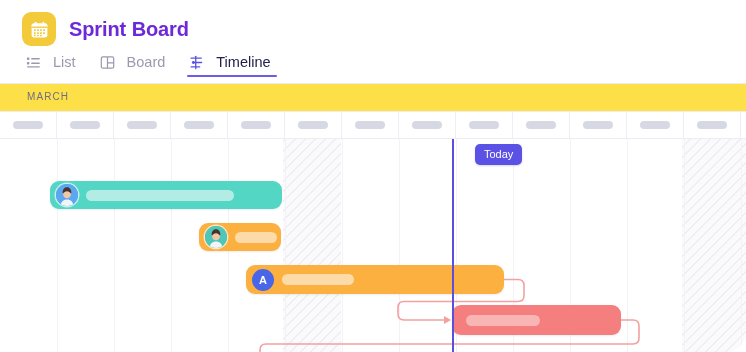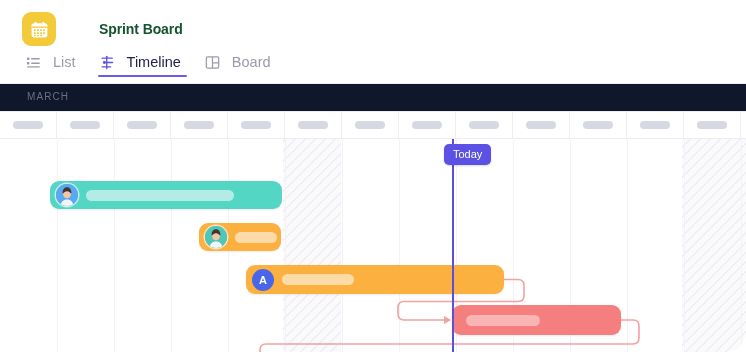--- a/index.html
+++ b/index.html
@@ -26,22 +26,22 @@
     display:flex;align-items:center;gap:13px;
   }
   .app-icon{
     width:34px;height:34px;border-radius:9px;
     background:#F2CA3A;
     display:flex;align-items:center;justify-content:center;
     flex:none;
   }
   .app-icon svg{display:block;}
   .page-title{
-    font-size:14px;font-weight:bold;color:#14532d;
-    letter-spacing:-0.1px;white-space:nowrap;margin-left:30px;
+    font-size:20px;font-weight:bold;color:#6d28d9;
+    letter-spacing:-0.1px;white-space:nowrap;
   }
 
   .tabs{
     position:absolute;left:20px;top:52px;
     display:flex;align-items:flex-end;gap:10px;
   }
   .tab{
     display:flex;align-items:center;gap:12px;
     padding:2px 8px 7px 6px;
     font-size:14.5px;color:#9A9AAF;
@@ -58,21 +58,21 @@
   .tab-ico{width:15px;height:15px;flex:none;display:block;}
 
   .header-rule{
     position:absolute;left:0;top:83px;width:746px;height:1px;
     background:#ECECF2;
   }
 
   
   .month-row{
     position:absolute;left:0;top:84px;width:746px;height:27px;
-    background:#0f172a;
+    background:#fde047;
   }
   .month-label{
     position:absolute;left:27px;top:7px;
     font-size:10px;letter-spacing:1.1px;color:#6E6E85;font-weight:500;
   }
   .month-rule{
     position:absolute;left:0;top:111px;width:746px;height:1px;
     background:#ECECF2;
   }
 
@@ -202,45 +202,45 @@
             <rect x="1" y="2.6" width="2.6" height="2.6" rx="0.6" fill="#9A9AAF"></rect>
             <rect x="1" y="7.4" width="2.6" height="2.6" rx="0.6" fill="#9A9AAF"></rect>
             <rect x="5.4" y="3.3" width="9.4" height="1.4" rx="0.7" fill="#9A9AAF"></rect>
             <rect x="5.4" y="8.1" width="9.4" height="1.4" rx="0.7" fill="#9A9AAF"></rect>
             <rect x="1" y="12" width="13.8" height="1.4" rx="0.7" fill="#9A9AAF"></rect>
           </svg>
         </span>
         <span class="tab-label">List</span>
       </button>
 
+      <button class="tab">
+        <span class="tab-ico">
+          <svg viewBox="0 0 16 16" width="15" height="15" aria-hidden="true">
+            <rect x="1.4" y="2" width="13.2" height="12" rx="1.6" fill="none" stroke="#9A9AAF" stroke-width="1.3"></rect>
+            <line x1="8" y1="2" x2="8" y2="14" stroke="#9A9AAF" stroke-width="1.3"></line>
+            <line x1="8" y1="8.4" x2="14.6" y2="8.4" stroke="#9A9AAF" stroke-width="1.3"></line>
+          </svg>
+        </span>
+        <span class="tab-label">Board</span>
+      </button>
+
       <button class="tab active">
         <span class="tab-ico">
           <svg viewBox="0 0 16 16" width="15" height="15" aria-hidden="true">
             <g stroke="#5B51E4" stroke-width="1.4" stroke-linecap="round">
               <line x1="2.2" y1="3.4" x2="13" y2="3.4"></line>
               <line x1="4.6" y1="8" x2="13.4" y2="8"></line>
               <line x1="2.2" y1="12.6" x2="11.4" y2="12.6"></line>
               <line x1="7.2" y1="1.4" x2="7.2" y2="14.6"></line>
             </g>
             <circle cx="4.6" cy="8" r="1.5" fill="#5B51E4"></circle>
           </svg>
         </span>
         <span class="tab-label">Timeline</span>
         <span class="tab-underline"></span>
-      </button>
-
-      <button class="tab">
-        <span class="tab-ico">
-          <svg viewBox="0 0 16 16" width="15" height="15" aria-hidden="true">
-            <rect x="1.4" y="2" width="13.2" height="12" rx="1.6" fill="none" stroke="#9A9AAF" stroke-width="1.3"></rect>
-            <line x1="8" y1="2" x2="8" y2="14" stroke="#9A9AAF" stroke-width="1.3"></line>
-            <line x1="8" y1="8.4" x2="14.6" y2="8.4" stroke="#9A9AAF" stroke-width="1.3"></line>
-          </svg>
-        </span>
-        <span class="tab-label">Board</span>
       </button>
 
     </div>
 
     <div class="header-rule"></div>
   </div>
 
   <div class="month-row">
     <div class="month-label">MARCH</div>
   </div>
@@ -334,16 +334,16 @@
       </div>
       <div class="bar" style="left: 246px; top: 126px; width: 258px; height: 29px; background: rgb(251, 176, 64);">
         <div class="avatar letter" style="background: rgb(74, 102, 232);">A</div>
         <div class="bar-title" style="width: 72px; background: rgba(255, 255, 255, 0.55);"></div>
       </div>
       <div class="bar" style="left: 452px; top: 166px; width: 169px; height: 30px; background: rgb(245, 126, 126);">
         <div style="width: 14px; flex: 0 0 auto;"></div>
         <div class="bar-title" style="width: 74px; background: rgba(255, 255, 255, 0.42);"></div>
       </div>
       <div class="today-line" style="left: 452px;"></div>
-      <div class="today-badge" style="left: 444px; top: 5px;">Today</div>
+      <div class="today-badge" style="left: 475px; top: 5px;">Today</div>
     </div>
 
 </div>
 
 </body></html>

